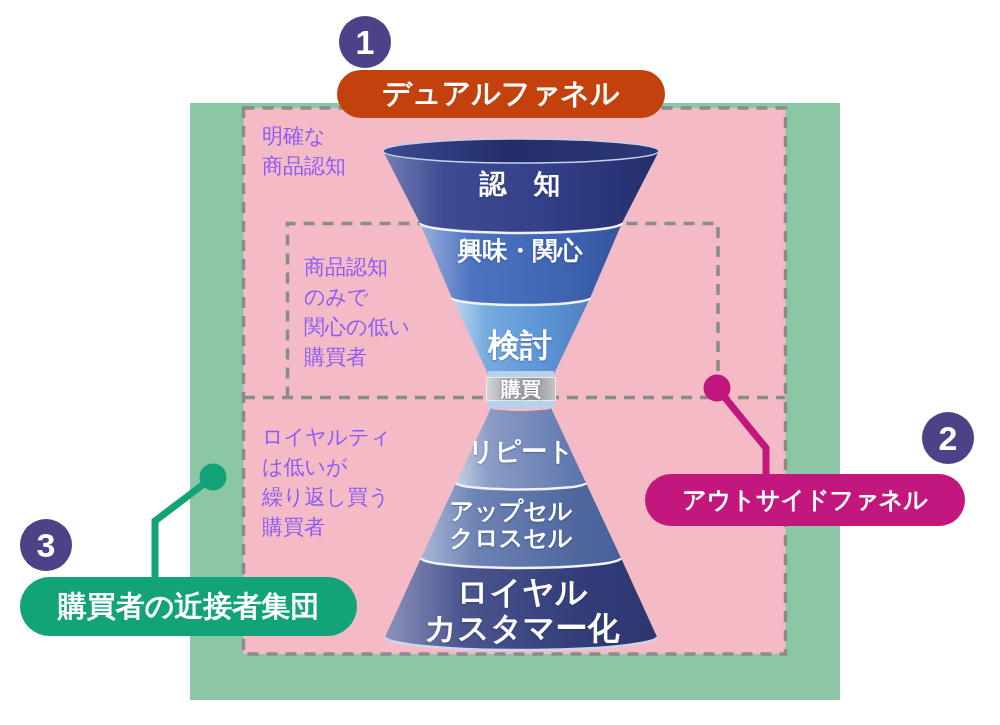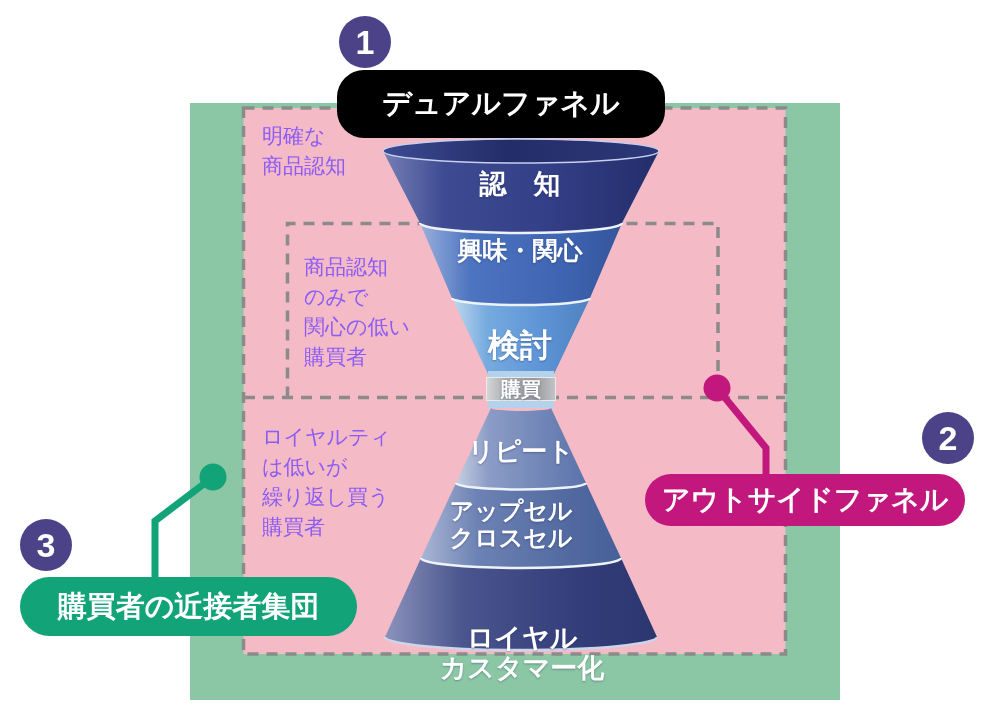--- a/index.html
+++ b/index.html
@@ -13,22 +13,22 @@
     position:absolute;color:#ffffff;font-weight:bold;text-align:center;
     text-shadow:0 1px 2px rgba(20,30,80,.35);white-space:nowrap;line-height:1.12;
   }
   
   .note{position:absolute;color:#8b5cf6;font-weight:normal;font-size:21px;line-height:30px;}
   
   .pill{
     position:absolute;display:flex;align-items:center;justify-content:center;
     color:#ffffff;font-weight:bold;white-space:nowrap;
   }
-  .pill-dual{left:337px;top:70px;width:328px;height:68px;border-radius:27px;background:#000000;font-size:29px;}
-  .pill-outside{left:645px;top:474px;width:320px;height:52px;border-radius:26px;background:#c2187e;font-size:28px;}
+  .pill-dual{left:337px;top:70px;width:328px;height:48px;border-radius:27px;background:#c2410c;font-size:29px;}
+  .pill-outside{left:645px;top:474px;width:320px;height:52px;border-radius:26px;background:#c2187e;font-size:24px;}
   .pill-proximity{left:20px;top:577px;width:337px;height:59px;border-radius:30px;background:#12a378;font-size:29px;}
   
   .badge{
     position:absolute;width:52px;height:52px;border-radius:50%;background:#4b4287;
     color:#ffffff;font-weight:bold;font-size:34px;display:flex;align-items:center;justify-content:center;
   }
   .badge-1{left:339px;top:16px;}
   .badge-2{left:922px;top:412px;}
   .badge-3{left:20px;top:519px;}
 </style>
@@ -120,21 +120,21 @@
 
   <div class="stage-label" style="left:420px;top:169px;width:200px;font-size:27px;">認　知</div>
   <div class="stage-label" style="left:400px;top:236px;width:240px;font-size:25px;">興味・関心</div>
   <div class="stage-label" style="left:440px;top:328px;width:160px;font-size:32px;">検討</div>
   <div class="stage-label" style="left:471px;top:378px;width:100px;font-size:20px;">購買</div>
   <div class="stage-label" style="left:421px;top:437px;width:200px;font-size:26px;">リピート</div>
   <div class="stage-label" style="left:391px;top:498px;width:240px;font-size:24px;">
     <div>アップセル</div>
     <div>クロスセル</div>
   </div>
-  <div class="stage-label" style="left:401px;top:575px;width:242px;font-size:27px;margin-top:48px;">
+  <div class="stage-label" style="left:401px;top:575px;width:242px;font-size:32px;">
     <div>ロイヤル</div>
     <div>カスタマー化</div>
   </div>
 
   <div class="note" style="left:262px;top:121px;">
     <div>明確な</div>
     <div>商品認知</div>
   </div>
   <div class="note" style="left:304px;top:252px;">
     <div>商品認知</div>

